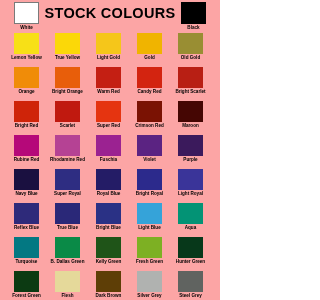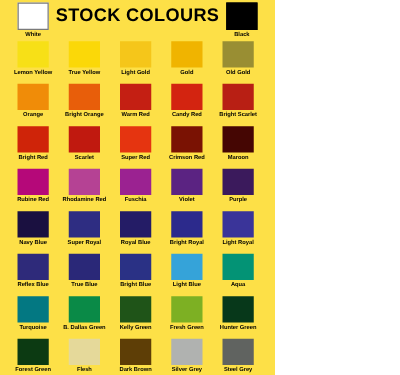--- a/index.html
+++ b/index.html
@@ -11,21 +11,21 @@
     width: 220px;
     height: 300px;
     overflow: hidden;
     font-family: "Liberation Sans", sans-serif;
     -webkit-font-smoothing: none;
   }
   #sheet {
     position: relative;
     width: 220px;
     height: 300px;
-    background: #fde047;
+    background: #fca5a5;
     box-sizing: border-box;
   }
 
   
   .header-row {
     position: relative;
     height: 34px;
     width: 220px;
   }
   .title {

